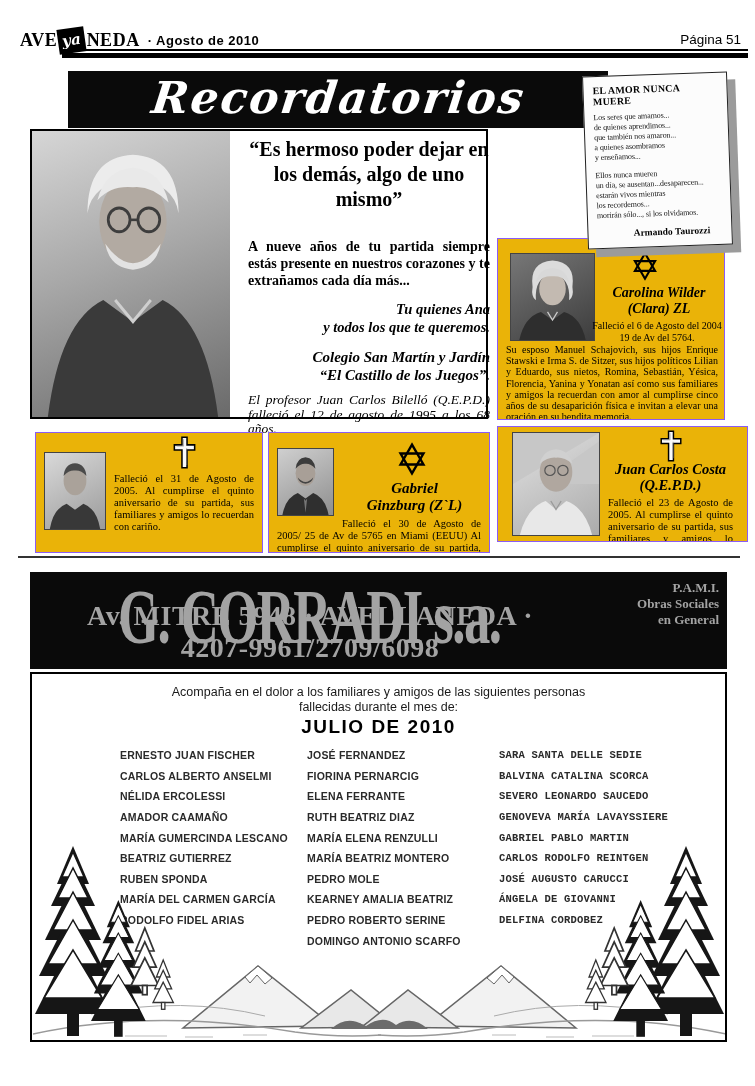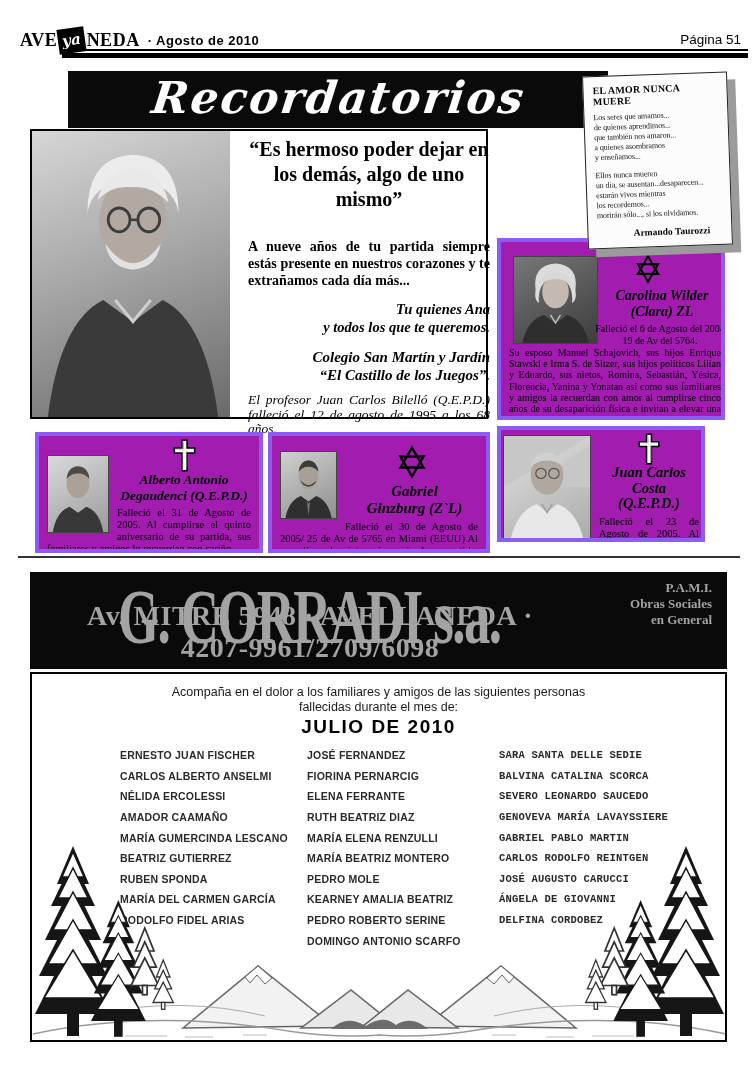--- a/index.html
+++ b/index.html
@@ -36,25 +36,25 @@
   .main-photo { position:absolute; left:0; top:0; width:198px; height:286px;
                 background:linear-gradient(160deg,#d6d6d6 0%,#a8a8a8 45%,#6a6a6a 100%); overflow:hidden; }
   .main-text { position:absolute; left:216px; top:6px; width:242px; }
   .mm-quote { font-size:20px; font-weight:bold; text-align:center; line-height:25px; }
   .mm-body  { margin-top:26px; font-size:14px; font-weight:bold; text-align:justify; line-height:17px; }
   .mm-sig   { margin-top:12px; text-align:right; font-weight:bold; font-style:italic; font-size:14.5px; line-height:17.5px; }
   .mm-org   { margin-top:12px; text-align:right; font-weight:bold; font-style:italic; font-size:15px; line-height:18px; }
   .mm-foot  { margin-top:9px; font-style:italic; font-size:13.5px; line-height:14.5px; text-align:justify; }
 
   
-  .mem-box { border:4px solid #8b5cf6; background:#a21caf; padding:3px 8px; overflow:hidden; }
+  .mem-box { border:1px solid #8b5cf6; background:#eab308; padding:3px 8px; overflow:hidden; }
   .box-wilder { left:497px; top:238px; width:228px; height:182px; padding:0; }
   .box-deg    { left:35px;  top:432px; width:228px; height:121px; }
   .box-ginz   { left:268px; top:432px; width:222px; height:121px; }
-  .box-costa  { left:497px; top:426px; width:208px; height:116px; padding:3px 2px; }
+  .box-costa  { left:497px; top:426px; width:251px; height:116px; padding:3px 14px; }
   .photo-sm { border:1px solid #444; overflow:hidden; }
   .float-photo { float:left; }
   .sym-row { text-align:center; }
   .mem-name { text-align:center; font-weight:bold; font-style:italic; font-size:13.5px; line-height:15.5px; }
   .mem-body { font-size:10.5px; line-height:12px; text-align:justify; margin-top:4px; }
   
   .w-photo { position:absolute; left:12px; top:14px; width:85px; height:88px;
              background:linear-gradient(150deg,#777 0%,#3d3d3d 100%); }
   .w-star  { position:absolute; left:132px; top:12px; }
   .w-name  { position:absolute; left:100px; top:46px; width:122px; text-align:center;
@@ -63,21 +63,21 @@
   .w-body  { position:absolute; left:8px; top:105px; width:212px; font-size:10px; line-height:11.2px; text-align:justify; }
 
   .head-row { text-align:center; }
   .head-row .inb { display:inline-block; vertical-align:middle; }
 
   
   .divider { left:18px; top:556px; width:722px; height:2px; background:#333; }
   .band { left:30px; top:572px; width:697px; height:97px; background:#0a0a0a; color:#a3a3a3; }
   .corradi { position:absolute; left:88px; top:0px; font-weight:bold; font-size:66px; white-space:nowrap;
              transform:scale(.8,1.18); transform-origin:0 0; letter-spacing:-2px; }
-  .services { position:absolute; right:15px; top:8px; text-align:right; font-weight:bold; font-size:13px; line-height:16px; }
+  .services { position:absolute; right:8px; top:8px; text-align:right; font-weight:bold; font-size:13px; line-height:16px; }
   .address { position:absolute; bottom:5px; left:40px; width:480px; text-align:center;
              font-weight:bold; font-size:28px; letter-spacing:.5px; }
 
   .adbody { left:30px; top:672px; width:697px; height:370px; border:2px solid #000; background:#fff; overflow:hidden; }
   .intro { position:absolute; left:0; width:100%; text-align:center;
            font-family:"Liberation Sans", sans-serif; font-size:12.5px; color:#1a1a1a; }
   .i1 { top:11px; } .i2 { top:26px; }
   .month { position:absolute; left:0; top:42px; width:100%; text-align:center;
            font-family:"Liberation Sans", sans-serif; font-weight:bold; font-size:19px; letter-spacing:1.5px; }
   .namecol { position:absolute; top:71px; font-family:"Liberation Sans", sans-serif; }
@@ -190,24 +190,20 @@
         <ellipse cx="50" cy="46" rx="19" ry="24" fill="#aaa29a"></ellipse>
         <path d="M31 38 Q33 18 50 17 Q67 18 69 38 Q60 28 50 29 Q40 28 31 38Z" fill="#4a4a4a"></path>
         <path d="M8 126 Q14 92 36 84 L50 94 L64 84 Q86 92 92 126 Z" fill="#383838"></path>
       </svg>
     </div>
     <div class="sym-row">
       <svg viewBox="0 0 36 52" width="23" height="33" style="vertical-align:top;">
         <path d="M14 2 h8 v12 h12 v8 h-12 v28 h-8 v-28 h-12 v-8 h12 Z" fill="#fafafa" stroke="#000" stroke-width="2.4"></path>
         <path d="M16.5 5 v11 h-11 M21.5 19 v27" fill="none" stroke="#8a8a8a" stroke-width="1"></path>
       </svg>
-    </div>
-    <div class="mem-name">
-      <div>Alberto Antonio</div>
-      <div>Degaudenci (Q.E.P.D.)</div>
     </div>
     <div class="mem-body">Falleció el 31 de Agosto de 2005. Al cumplirse el quinto aniversario de su partida, sus familiares y amigos lo recuerdan con cariño.</div>
   </div>
 
   <div class="abs mem-box box-ginz">
     <div class="float-photo photo-sm" style="width:57px;height:68px;margin:12px 8px 4px 0;background:linear-gradient(150deg,#cfcfcf 0%,#8f8f8f 100%);">
       <svg viewBox="0 0 100 120" width="100%" height="100%" preserveAspectRatio="none">
         <ellipse cx="50" cy="44" rx="18" ry="23" fill="#a89f97"></ellipse>
         <path d="M32 36 Q34 16 50 15 Q66 16 68 36 Q59 26 50 27 Q41 26 32 36Z" fill="#3c3c3c"></path>
         <path d="M36 52 Q50 68 64 52 Q62 62 50 63 Q38 62 36 52Z" fill="#444"></path>

